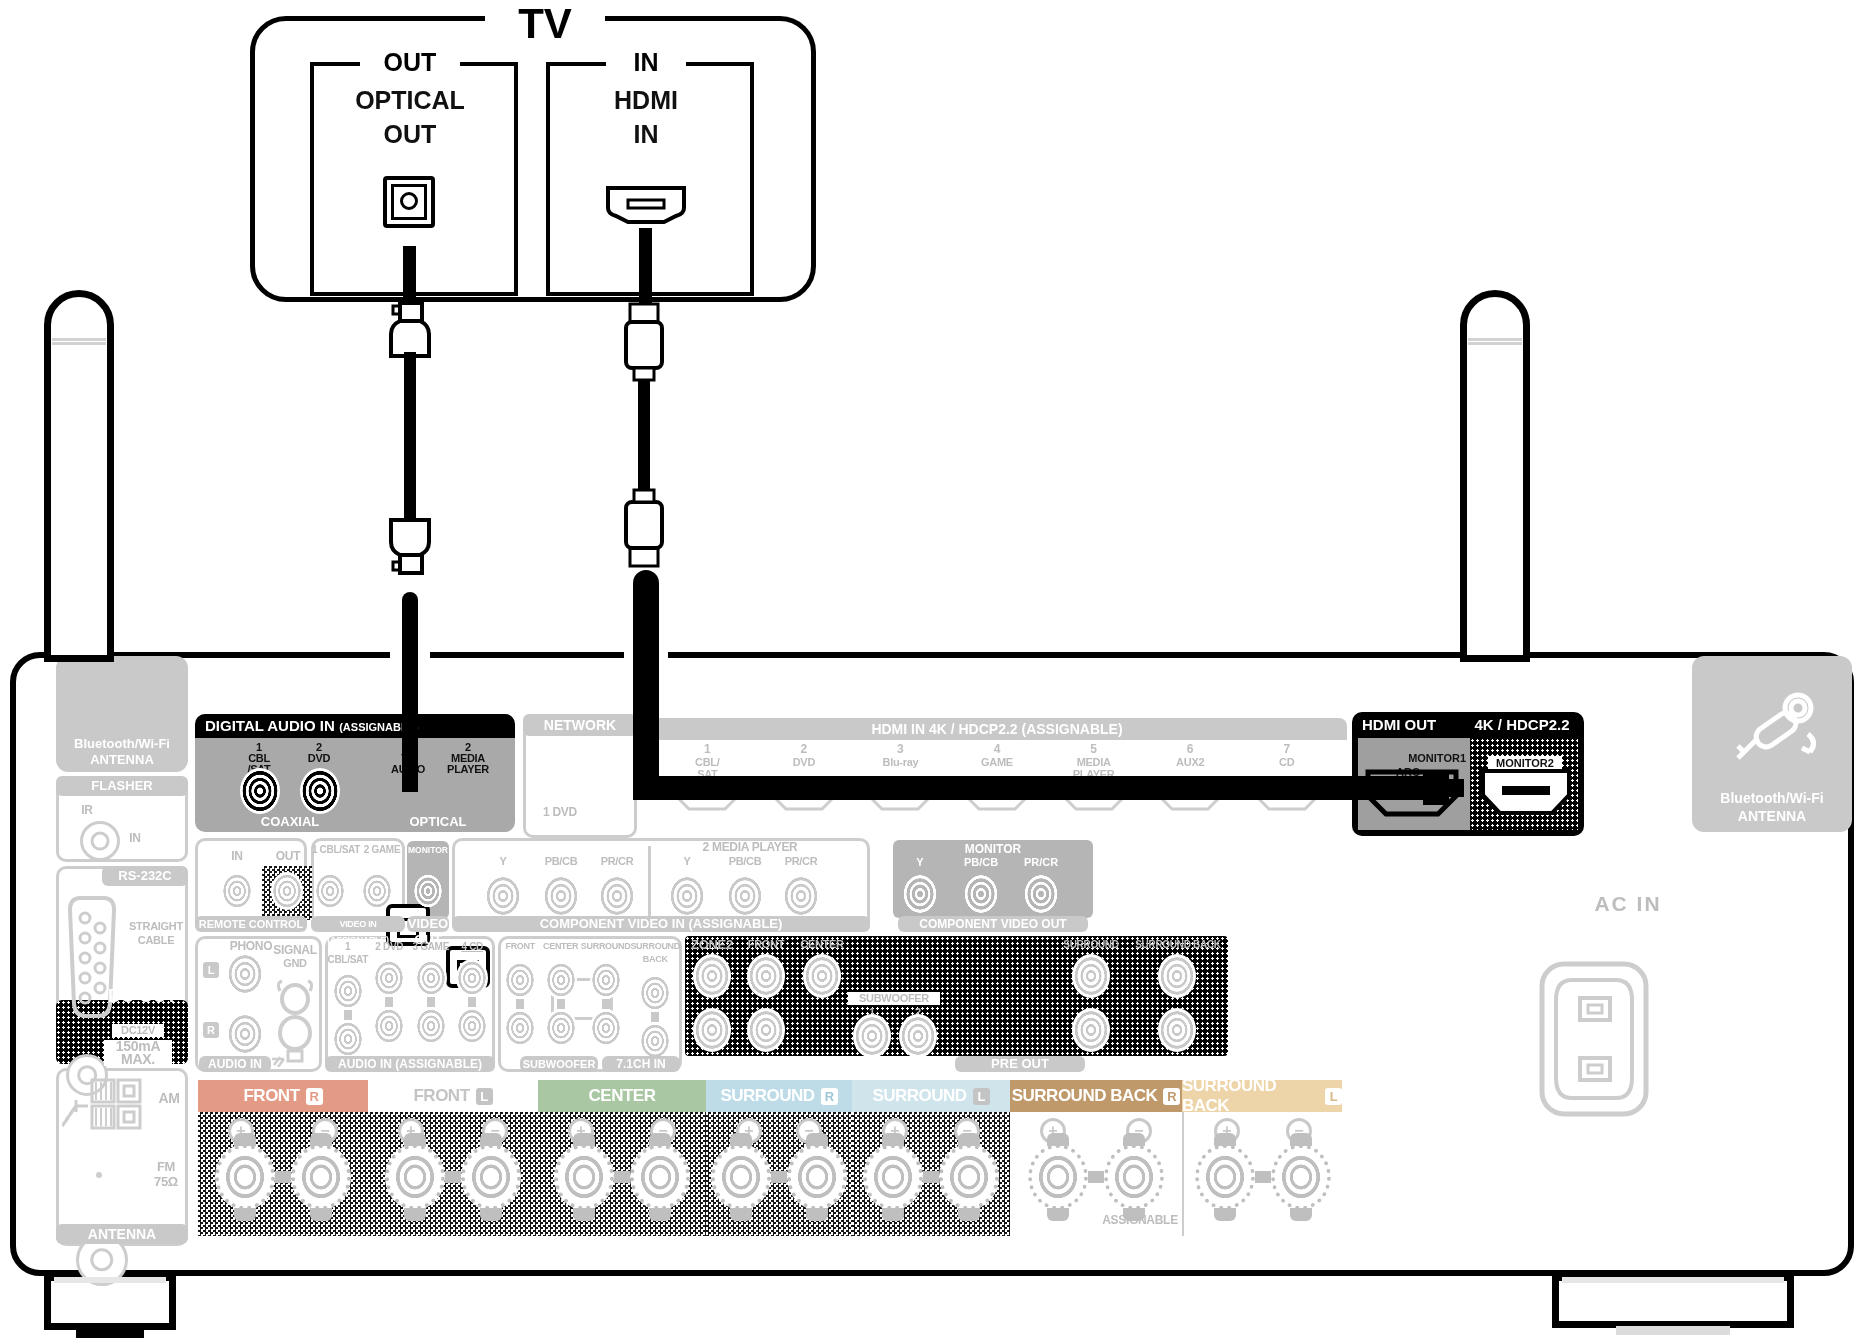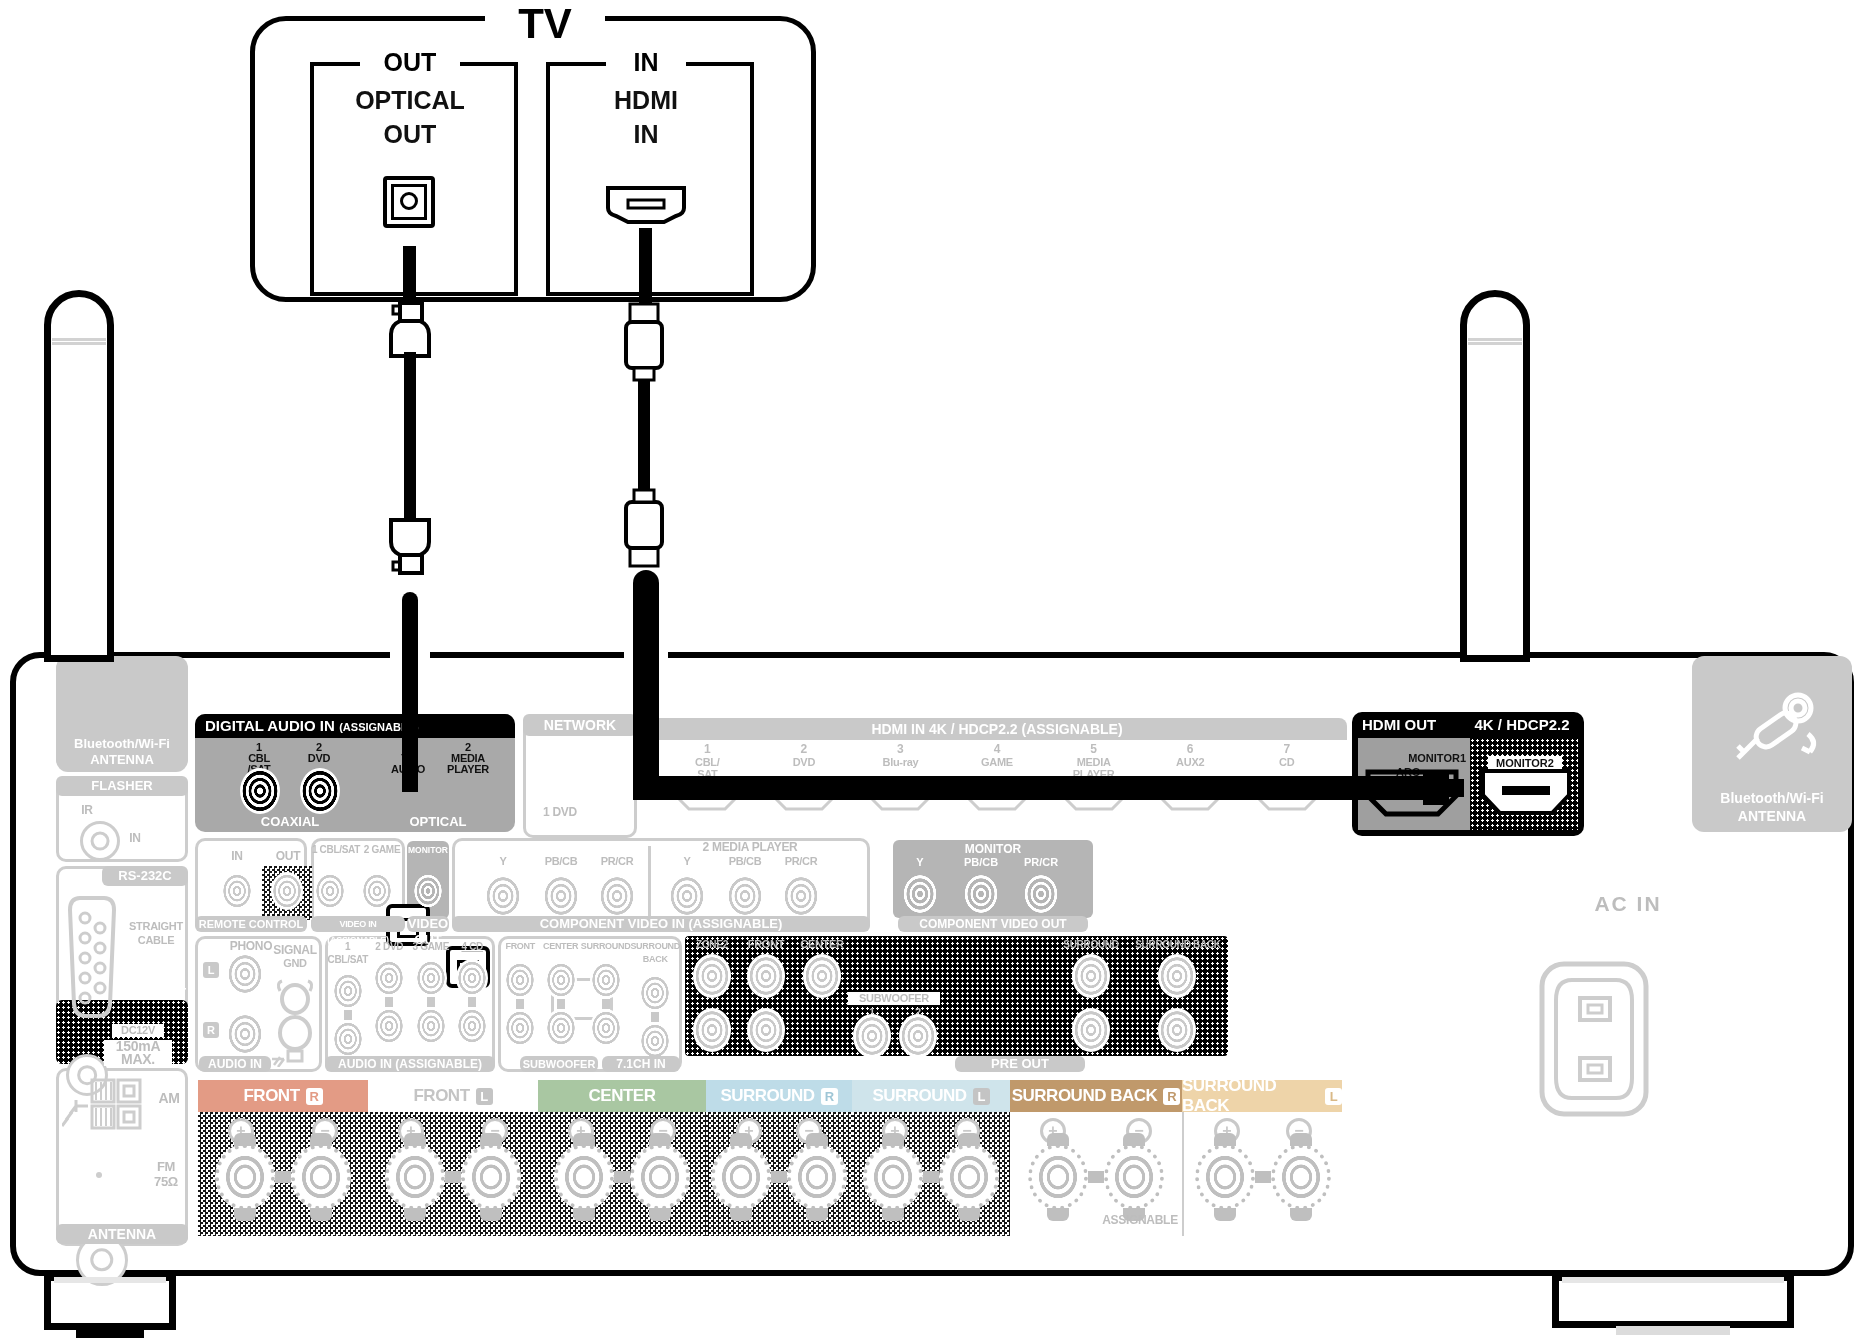--- a/index.html
+++ b/index.html
@@ -151,21 +151,21 @@
     <circle cx="23" cy="106" r="5" fill="none" stroke="#cdcdcd" stroke-width="3"></circle>
     <circle cx="38" cy="36" r="5" fill="none" stroke="#cdcdcd" stroke-width="3"></circle>
     <circle cx="38" cy="56" r="5" fill="none" stroke="#cdcdcd" stroke-width="3"></circle>
     <circle cx="38" cy="76" r="5" fill="none" stroke="#cdcdcd" stroke-width="3"></circle>
     <circle cx="38" cy="96" r="5" fill="none" stroke="#cdcdcd" stroke-width="3"></circle>
   </svg>
   <div class="t lbl" style="left:126px;top:920px;width:60px;font-size:11px;z-index:3;">STRAIGHT</div>
   <div class="t lbl" style="left:126px;top:934px;width:60px;font-size:11px;z-index:3;">CABLE</div>
 
   <div class="t hatch-dark" style="left:56px;top:1000px;width:132px;height:64px;border-radius:6px;z-index:2;"></div>
-  <div class="t b w" style="left:108px;top:986px;width:78px;font-size:12px;text-align:right;z-index:3;">DC OUT</div>
+  <div class="t b w" style="left:108px;top:986px;width:78px;font-size:18px;z-index:3;">DC OUT</div>
   <div class="t dblcirc" style="left:66px;top:1014px;width:36px;height:36px;z-index:3;"></div>
   <div class="t chip lbl" style="left:112px;top:1024px;width:52px;font-size:11px;z-index:3;">DC12V</div>
   <div class="t chip lbl" style="left:104px;top:1040px;width:68px;font-size:14px;z-index:3;">150mA MAX.</div>
 
   <div class="t box" style="left:56px;top:1068px;width:132px;height:178px;z-index:2;"></div>
   <svg class="t" style="left:62px;top:1076px;z-index:3;" width="100" height="56" viewBox="0 0 100 56">
     <path d="M14 30 H26 M14 24 V36 M8 38 L14 30 M4 44 L10 36 M0 50 L6 42" stroke="#cdcdcd" stroke-width="3" fill="none"></path>
     <rect x="30" y="4" width="22" height="22" fill="none" stroke="#cdcdcd" stroke-width="3"></rect>
     <path d="M34 6 V24 M39 6 V24 M44 6 V24 M49 6 V24" stroke="#cdcdcd" stroke-width="2"></path>
     <rect x="56" y="4" width="22" height="22" fill="none" stroke="#cdcdcd" stroke-width="3"></rect>
@@ -446,21 +446,21 @@
         <div class="lbl" style="font-size:9px;">SURROUND BACK</div>
         <div class="rca g sm" style="margin:8px auto 0 auto;"></div>
         <div style="width:8px;height:10px;background:#c9c9c9;margin:0 auto;"></div>
         <div class="rca g sm" style="margin:0 auto;"></div>
       </div>
     </div>
   <div class="t bar" style="left:520px;top:1056px;width:78px;height:16px;font-size:11px;line-height:16px;z-index:4;">SUBWOOFER</div>
   <div class="t bar" style="left:602px;top:1056px;width:78px;height:16px;font-size:12px;line-height:16px;z-index:4;">7.1CH IN</div>
 
   <div class="t hatch-dark" style="left:685px;top:936px;width:543px;height:120px;border-radius:4px;z-index:2;"></div>
-  <div class="t lbl" style="left:686px;top:938px;width:52px;font-size:10px;z-index:3;">ZONE2</div>
+  <div class="t lbl" style="left:686px;top:938px;width:52px;font-size:13px;z-index:3;">ZONE2</div>
   <div class="t lbl" style="left:740px;top:938px;width:52px;font-size:11px;z-index:3;">FRONT</div>
   <div class="t lbl" style="left:794px;top:938px;width:56px;font-size:11px;z-index:3;">CENTER</div>
   <div class="t lbl" style="left:1056px;top:938px;width:70px;font-size:10px;z-index:3;">SURROUND</div>
   <div class="t lbl" style="left:1132px;top:938px;width:92px;font-size:10px;z-index:3;">SURROUND BACK</div>
   <div class="t rca g" style="left:693px;top:954px;z-index:3;"></div>
   <div class="t rca g" style="left:693px;top:1008px;z-index:3;"></div>
   <div class="t rca g" style="left:747px;top:954px;z-index:3;"></div>
   <div class="t rca g" style="left:747px;top:1008px;z-index:3;"></div>
   <div class="t rca g" style="left:803px;top:954px;z-index:3;"></div>
   <div class="t chip lbl" style="left:848px;top:992px;width:92px;font-size:11px;z-index:3;">SUBWOOFER</div>

